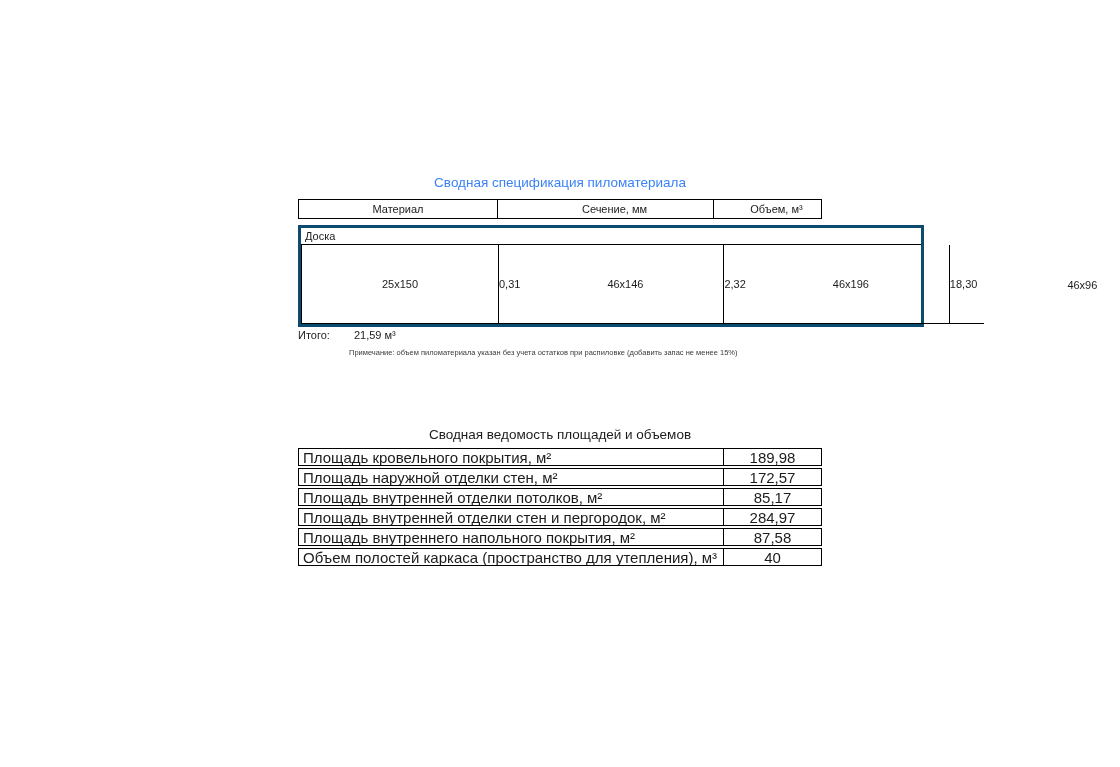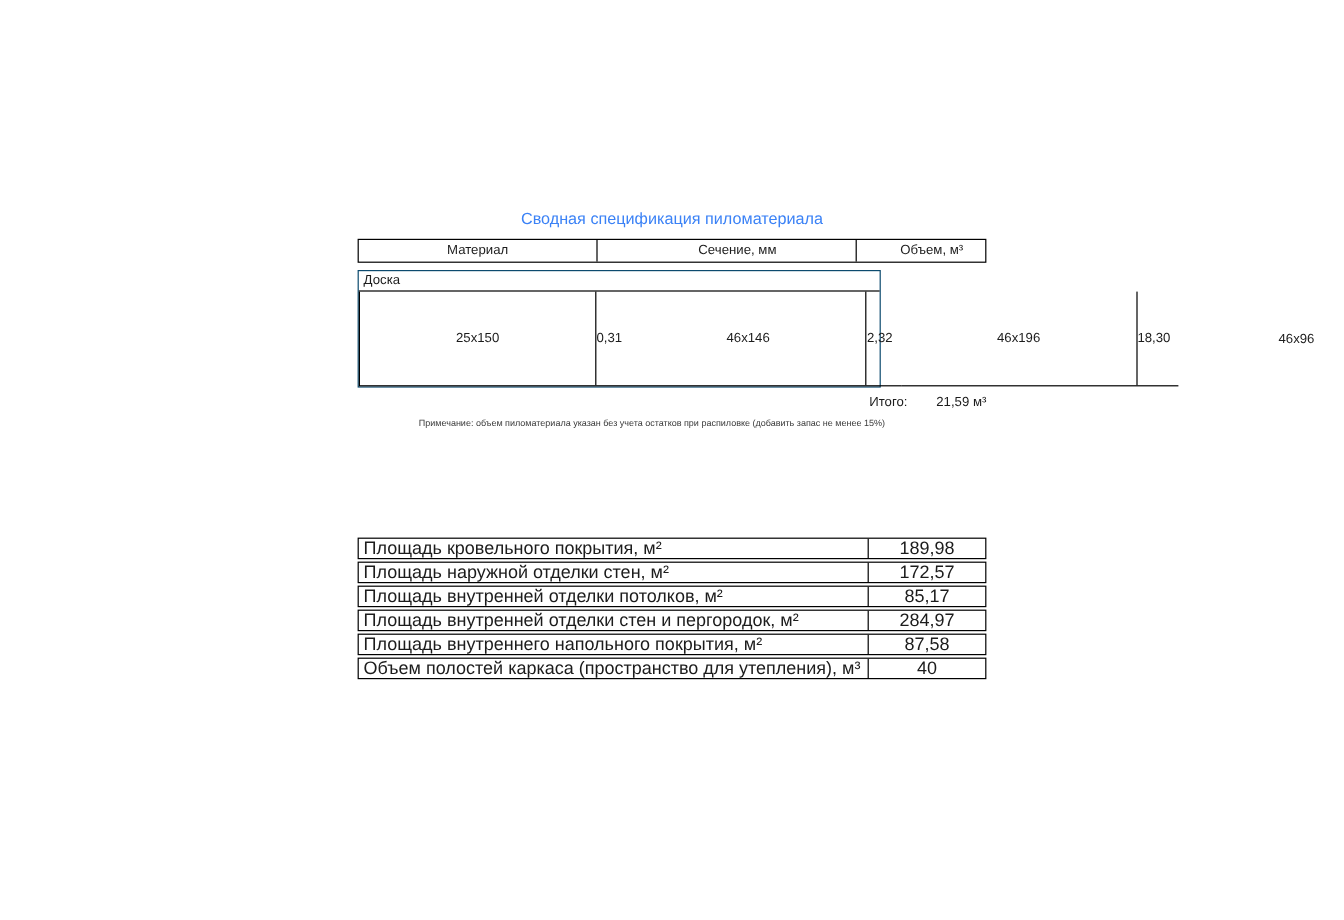--- a/index.html
+++ b/index.html
@@ -32,22 +32,22 @@
   .t1-header .hcell {
     display: flex; align-items: center; justify-content: center;
     height: 100%;
   }
   .t1-header .hc1 { width: 199px; border-right: 1px solid #000; }
   .t1-header .hc2 { width: 198px; border-right: 1px solid #000; }
   .t1-header .hc3 { flex: 1; }
 
   .t1-body {
     position: absolute;
-    left: 298px; top: 225px; width: 436px;
-    border: 1px solid #0c4a6e;
+    left: 298px; top: 225px; width: 626px;
+    border: 3px solid #0c4a6e;
     font-size: 11px;
   }
   .t1-group {
     height: 17px;
     border-bottom: 1px solid #000;
     display: flex; align-items: center;
     padding-left: 4px;
   }
   .t1-data { display: flex; height: 79px; }
   .t1-merged { width: 199px; border-right: 1px solid #000; }
@@ -60,21 +60,21 @@
   }
   .t1-row .vol {
     flex: 1;
     display: flex; align-items: center; justify-content: flex-end;
     padding-right: 7px;
   }
 
   .t1-total {
     position: absolute;
     left: 298px; top: 329px; width: 524px;
-    display: flex; justify-content: flex-end; align-items: center;
+    display: flex; justify-content: flex-start; align-items: center;
     gap: 24px;
     font-size: 11px;
   }
   .t1-note {
     position: absolute;
     left: 305px; top: 348px; width: 520px;
     font-size: 7.5px;
     color: #3a3a3a;
     padding-left: 44px;
   }
@@ -149,20 +149,21 @@
     </div>
   </div>
 
   <div class="t1-total">
     <span>Итого:</span>
     <span>21,59 м³</span>
   </div>
 
   <div class="t1-note">Примечание: объем пиломатериала указан без учета остатков при распиловке (добавить запас не менее 15%)</div>
 
+  <div class="t2-title">Сводная ведомость площадей и объемов</div>
 
   <div class="t2">
     <div class="t2-row">
       <div class="t2-label">Площадь кровельного покрытия, м²</div>
       <div class="t2-value">189,98</div>
     </div>
     <div class="t2-row">
       <div class="t2-label">Площадь наружной отделки стен, м²</div>
       <div class="t2-value">172,57</div>
     </div>

